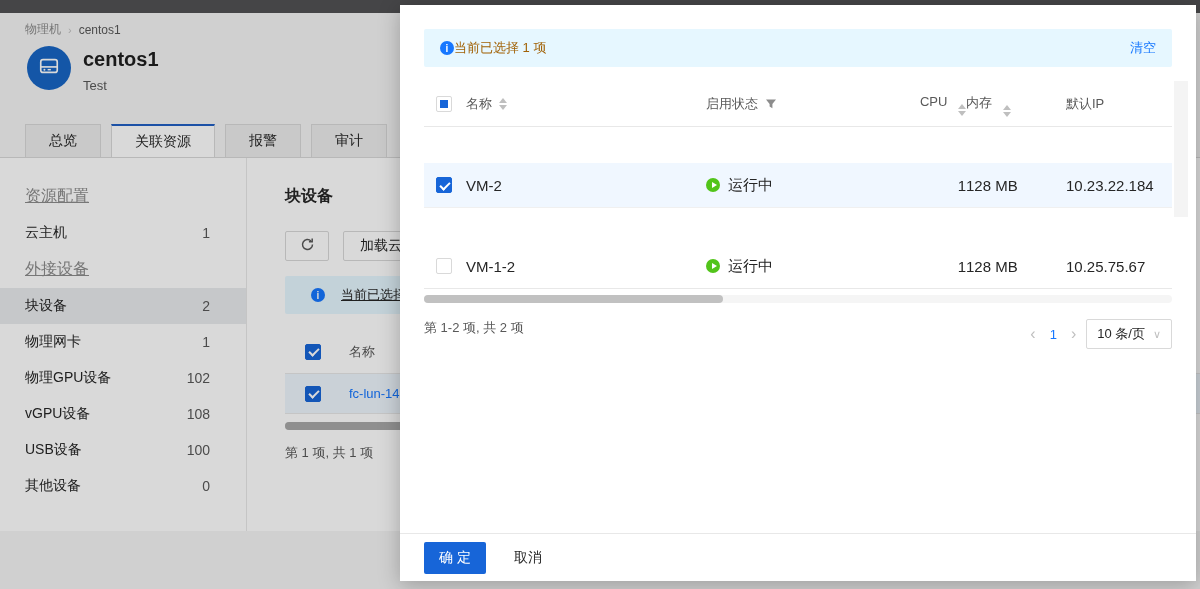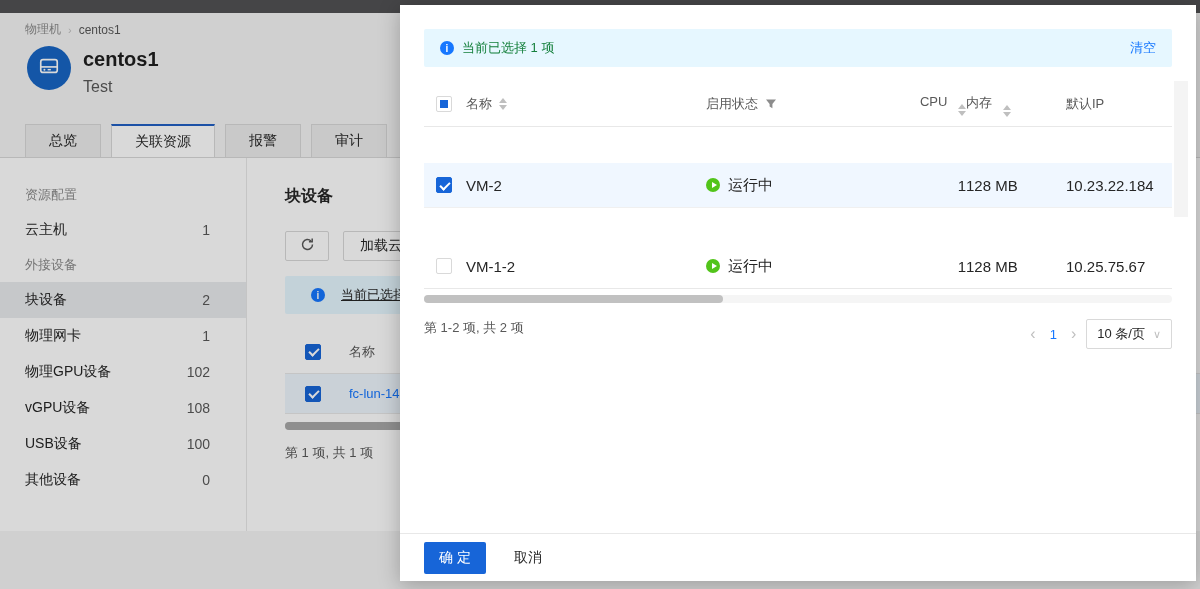--- a/index.html
+++ b/index.html
@@ -16,32 +16,32 @@
   .page-body { position:absolute; top:13px; left:0; right:0; bottom:0; }
 
   .breadcrumb { position:absolute; top:8px; left:25px; font-size:12px; color:#8c8c8c; display:flex; gap:7px; align-items:center; }
   .breadcrumb .sep { color:#bfbfbf; font-size:11px; }
   .breadcrumb .cur { color:#595959; }
 
   .host-header { position:absolute; top:33px; left:27px; display:flex; }
   .avatar { width:44px; height:44px; border-radius:50%; background:#1866c5; display:flex; align-items:center; justify-content:center; }
   .host-meta { margin-left:12px; padding-top:2px; }
   .host-title { font-size:20px; font-weight:bold; color:#1f1f1f; }
-  .host-sub { font-size:16px; color:#595959; margin-top:7px; }
+  .host-sub { font-size:13px; color:#595959; margin-top:7px; }
 
   .tabs { position:absolute; top:111px; left:25px; display:flex; gap:10px; }
   .tab { height:33px; line-height:31px; padding:0 23px; font-size:14px; color:#262626;
          background:#ededed; border:1px solid #d9d9d9; border-bottom:none; }
   .tab.active { background:#fff; border-top:2px solid #2160c4; line-height:30px; }
 
   .content-panel { position:absolute; top:144px; left:0; width:1200px; height:374px;
                    background:#fff; border-top:1px solid #d9d9d9; }
 
   .side { position:absolute; top:0; left:0; width:247px; height:100%; border-right:1px solid #e8e8e8; padding-top:28px; }
-  .side-label { font-size:13px; color:#8c8c8c; margin:0 0 8px 25px; }
+  .side-label { font-size:16px; color:#8c8c8c; margin:0 0 8px 25px;text-decoration:underline; }
   .side-label.second { margin-top:8px; }
   .side-item { height:36px; display:flex; align-items:center; justify-content:space-between;
                padding:0 36px 0 25px; font-size:14px; color:#262626; cursor:pointer; }
   .side-item .cnt { color:#595959; }
   .side-item.selected { background:#e9ebee; }
 
   .main { position:absolute; left:247px; top:0; right:0; bottom:0; padding:28px 0 0 38px; }
   .main-title { font-size:16px; font-weight:600; color:#262626; }
   .toolbar { margin-top:24px; display:flex; gap:14px; }
   .btn-ghost { height:30px; background:#fff; border:1px solid #d9d9d9; border-radius:2px;
@@ -70,21 +70,21 @@
                        border:solid #fff; border-width:0 2px 2px 0; transform:rotate(45deg); }
   .cb.indet::after { content:""; position:absolute; left:3px; top:3px; width:8px; height:8px; background:#1765d8; }
 
   
   .overlay { position:absolute; inset:0; background:rgba(0,0,0,0.15); z-index:10; }
   .modal { position:absolute; left:400px; top:5px; width:796px; height:576px; background:#fff; z-index:20;
            box-shadow:0 4px 20px rgba(0,0,0,0.25); display:flex; flex-direction:column; }
   .modal-body { flex:1; padding:24px 24px 0; position:relative; }
 
   .m-alert { height:38px; background:#e6f7ff; border-radius:2px; display:flex; align-items:center; padding:0 16px; font-size:13px; }
-  .m-alert .txt { margin-left:8px; color:#15803d; }
+  .m-alert .txt { color:#a16207; }
   .m-alert .clear { margin-left:auto; font-size:13px; }
 
   .m-table { position:relative; margin-top:14px; }
   .v-gutter { position:absolute; right:-16px; top:0; width:14px; height:136px; background:#f4f4f4; }
   .thead, .trow { display:flex; align-items:center; }
   .thead { height:46px; border-bottom:1px solid #e8e8e8; font-size:13px; color:#595959; }
   .trow { height:45px; font-size:15px; color:#262626; border-bottom:1px solid #f0f0f0;margin-top:36px; }
   .trow.last { border-bottom:1px solid #e8e8e8; }
   .trow.selected { background:#f0f7ff; }
   .c-check { width:42px; padding-left:12px; display:flex; }

